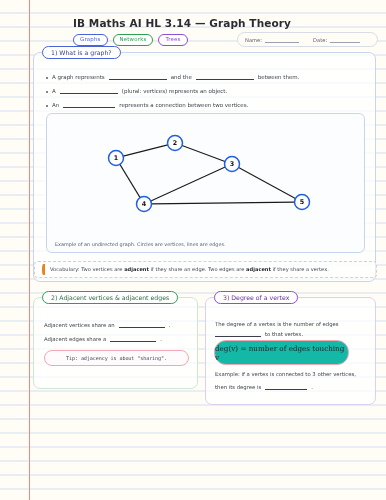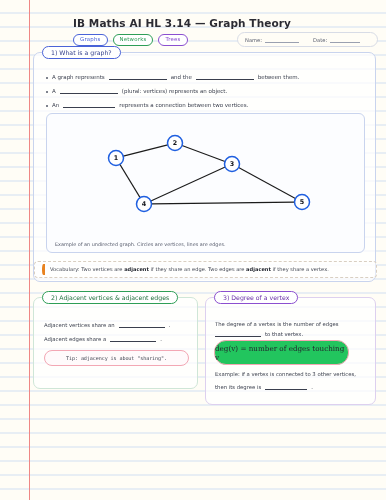--- a/index.html
+++ b/index.html
@@ -123,21 +123,21 @@
   .tiptxt{
     font-family:"DejaVu Sans Mono", monospace;
     font-size:5.1px;color:#3f4450;letter-spacing:-.1px;
   }
 
   
   #sec3{left:205px;top:297px;width:171px;height:108px;border-color:#ddd0ef;}
   #sec3-pill{left:8px;top:-7px;}
   #formula{
     position:absolute;left:8px;top:42px;width:135px;height:25px;
-    border:1.1px solid #f3a7b4;border-radius:12px;background:#22c55e;
+    border:1.1px solid #f3a7b4;border-radius:12px;background:#14b8a6;
     display:flex;align-items:center;justify-content:center;box-sizing:border-box;
   }
   .ftext{
     font-family:"DejaVu Serif", serif;font-size:7.2px;color:#23262e;
   }
 </style>
 </head>
 <body>
 
 <div id="paper"></div>

